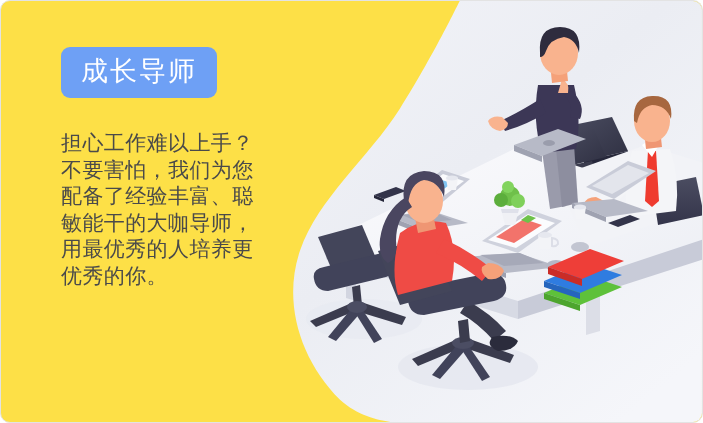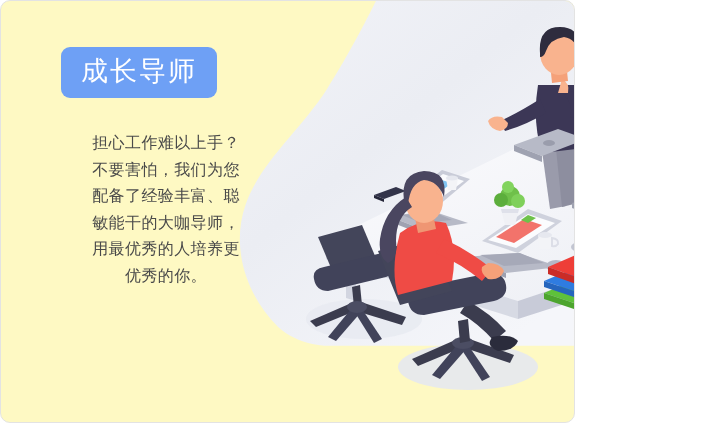--- a/index.html
+++ b/index.html
@@ -6,24 +6,24 @@
     margin: 0;
     padding: 0;
     background: #ffffff;
   }
   body {
     font-family: "Liberation Sans", "DejaVu Sans", sans-serif;
   }
 
   .card {
     position: relative;
-    width: 575px;
+    width: 703px;
     height: 423px;
     box-sizing: border-box;
-    background: #fef9c3;
+    background: #fde047;
     border-radius: 10px;
     border: 1px solid #e3e3e3;
     overflow: hidden;
   }
 
   
   .blob-layer {
     position: absolute;
     inset: 0;
     z-index: 0;
@@ -48,26 +48,25 @@
     padding: 11px 20px 13px 20px;
     font-size: 27px;
     line-height: 1;
     letter-spacing: 2px;
     font-weight: 400;
     white-space: nowrap;
   }
 
   .body-copy {
     margin-top: 32px;
-    font-size: 16px;
+    font-size: 21px;
     line-height: 26.5px;
     color: #4a4a4a;
     letter-spacing: 0.4px;
     white-space: pre-line;
-    text-align: center;
   }
 
   
   .illo {
     position: absolute;
     left: 255px;
     top: 0;
     width: 448px;
     height: 423px;
     z-index: 2;

